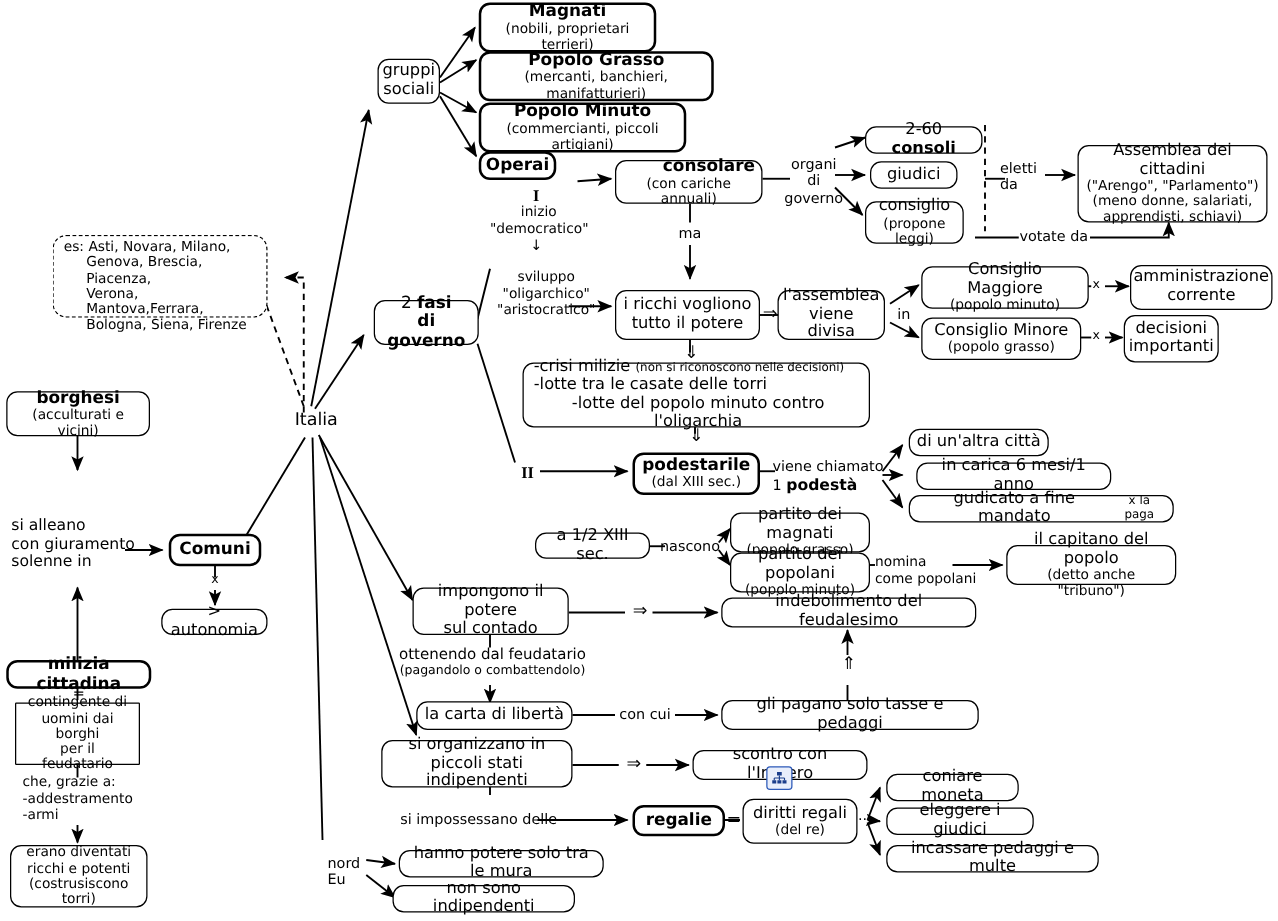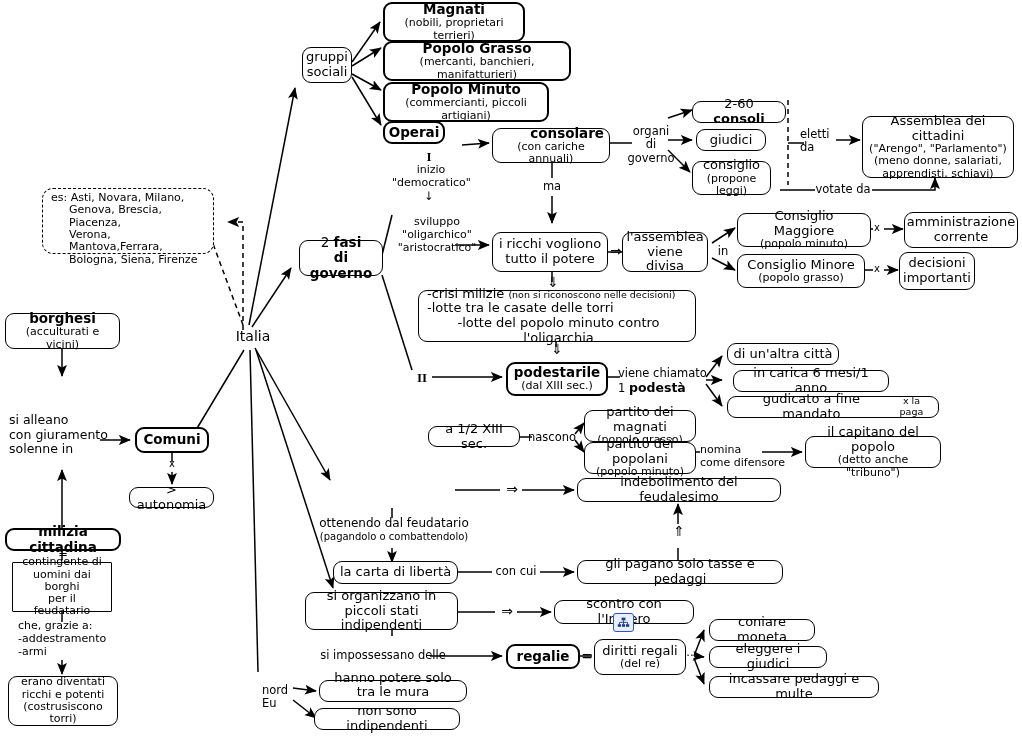--- a/index.html
+++ b/index.html
@@ -312,20 +312,24 @@
   <div class="node" style="left:584px; top:442px; width:112px; height:32px;">
     <span class="t-main">partito dei popolani</span>
     <span class="t-sub">(popolo minuto)</span>
   </div>
 
   <div class="node" style="left:805px; top:436px; width:136px; height:32px;">
     <span class="t-main">il capitano del popolo</span>
     <span class="t-sub">(detto anche "tribuno")</span>
   </div>
 
+  <div class="node" style="left:330px; top:470px; width:125px; height:38px;">
+    <span class="t-main" style="white-space:pre-line">impongono il potere
+sul contado</span>
+  </div>
 
   <div class="node" style="left:577px; top:478px; width:204px; height:24px;">
     <span class="t-main">indebolimento del feudalesimo</span>
   </div>
 
   <div class="node" style="left:333px; top:561px; width:125px; height:23px;">
     <span class="t-main">la carta di libertà</span>
   </div>
 
   <div class="node" style="left:577px; top:560px; width:206px; height:24px;">
@@ -403,21 +407,21 @@
 uomini dai borghi
 per il feudatario</span>
   </div>
 
   <div class="node" style="left:8px; top:676px; width:110px; height:50px;">
     <span class="t-sub" style="white-space:pre-line">erano diventati
 ricchi e potenti
 (costrusiscono torri)</span>
   </div>
 
-  <div class="node" style="left:319px; top:680px; width:148px; height:22px;justify-content:flex-end;">
+  <div class="node" style="left:319px; top:680px; width:164px; height:22px;">
     <span class="t-main">hanno potere solo tra le mura</span>
   </div>
 
   <div class="node" style="left:314px; top:708px; width:146px; height:22px;">
     <span class="t-main">non sono indipendenti</span>
   </div>
 
   <div class="lbl big" style="left:230px; top:328px; width:46px;">Italia</div>
 
   <div class="lbl" style="left:620px; top:125px; width:62px; white-space:pre-line;">organi
@@ -443,21 +447,21 @@
 
   <div class="lbl big" style="left:544px; top:274px; width:18px;">⇓</div>
   <div class="lbl big" style="left:548px; top:341px; width:18px;">⇓</div>
 
   <div class="lbl rom" style="left:410px; top:370px; width:24px;">II</div>
   <div class="lbl left" style="left:618px; top:366px; width:92px; line-height:1.25;"><span style="white-space:pre-line">viene chiamato
 1 </span><b style="font-size:12.5px">podestà</b></div>
 
   <div class="lbl" style="left:524px; top:431px; width:56px;">nascono</div>
   <div class="lbl left" style="left:700px; top:444px; width:100px; white-space:pre-line; font-size:11px;">nomina
-come difensore</div>
+come popolani</div>
 
   <div class="lbl big" style="left:503px; top:481px; width:18px;">⇒</div>
   <div class="lbl" style="left:311px; top:517px; width:166px; font-size:12px;">ottenendo dal feudatario</div>
   <div class="lbl" style="left:311px; top:531px; width:166px; font-size:10px;">(pagandolo o combattendolo)</div>
   <div class="lbl" style="left:492px; top:565px; width:48px;">con cui</div>
   <div class="lbl big" style="left:670px; top:523px; width:18px;">⇑</div>
 
   <div class="lbl big" style="left:498px; top:603px; width:18px;">⇒</div>
   <div class="lbl" style="left:310px; top:649px; width:146px;">si impossessano delle</div>
   <div class="lbl big" style="left:579px; top:648px; width:16px;">=</div>

